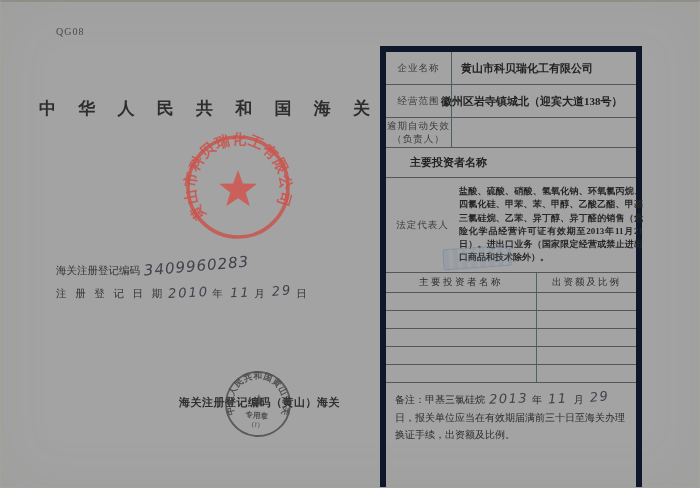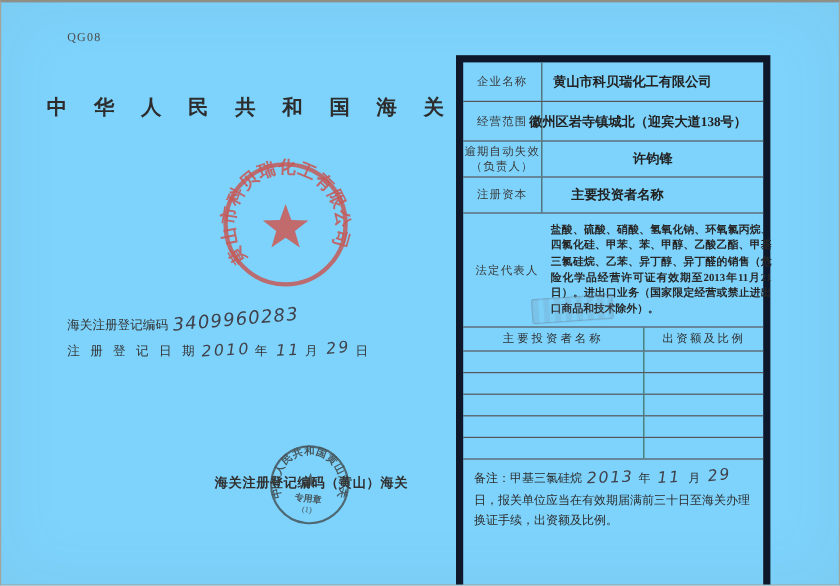--- a/index.html
+++ b/index.html
@@ -1,26 +1,26 @@
 <!DOCTYPE html>
 <html><head>
 <meta charset="utf-8">
 <style>
   * { margin:0; padding:0; box-sizing:border-box; }
   body { width:700px; height:488px; font-family:"Liberation Serif", serif; background:#e7e7e2; }
   .page {
     position:relative; width:700px; height:488px; overflow:hidden;
-    background:#7dd3fc;
+    background:#a3a3a3;
     border:1px solid #a3a39c; border-top:2px solid #8f8f88;
     box-shadow: inset 0 0 55px rgba(100,95,80,.07);
   }
   .form-code { position:absolute; left:55px; top:24px; font-size:10px; color:#4a4a4a; letter-spacing:1px; }
 
   .title-block { position:absolute; left:38px; top:76px; width:306px; text-align:center; color:#2d2d2d; }
-  .title-1 { font-size:17px; font-weight:bold; letter-spacing:9px; white-space:nowrap; }
+  .title-1 { font-size:17px; font-weight:bold; letter-spacing:9px; white-space:nowrap;margin-top:19px; }
   .title-2 { font-size:15px; font-weight:bold; letter-spacing:1.5px; margin-top:5px; white-space:nowrap; }
 
   .company-seal { position:absolute; left:177px; top:125px; opacity:.88; }
 
   .hw { font-family:"DejaVu Sans", sans-serif; font-style:italic; color:#41414b; }
 
   .reg-code-line { position:absolute; left:55px; top:258px; font-size:10.5px; color:#333; white-space:nowrap; }
   .reg-code-value { display:inline-block; font-size:15px; letter-spacing:1px; transform:rotate(-5deg) translateY(-3px); margin-left:4px; }
   .reg-date-line { position:absolute; left:55px; top:283px; font-size:10.5px; color:#333; letter-spacing:3px; white-space:nowrap; }
   .reg-date-line .hw { font-size:13px; letter-spacing:2px; display:inline-block; }
@@ -120,25 +120,23 @@
       <div class="tv">
           <span class="overlap">徽州区岩寺镇城北（迎宾大道138号）</span>
         </div>
     </div>
 
     <div class="tr r3">
       <div class="tl">
         <span>逾期自动失效</span>
         <span>（负责人）</span>
       </div>
-      <div class="tv">许钧锋</div>
     </div>
 
     <div class="tr r4">
-      <div class="tl">注册资本</div>
       <div class="tv">主要投资者名称</div>
     </div>
 
     <div class="tr r5">
       <div class="tl">法定代表人</div>
       <div class="scope-text">盐酸、硫酸、硝酸、氢氧化钠、环氧氯丙烷、四氯化硅、甲苯、苯、甲醇、乙酸乙酯、甲基三氯硅烷、乙苯、异丁醇、异丁醛的销售（危险化学品经营许可证有效期至2013年11月21日）。进出口业务（国家限定经营或禁止进出口商品和技术除外）。</div>
       <div class="faint-stamp"></div>
     </div>
 
     <div class="tr inv-header">

